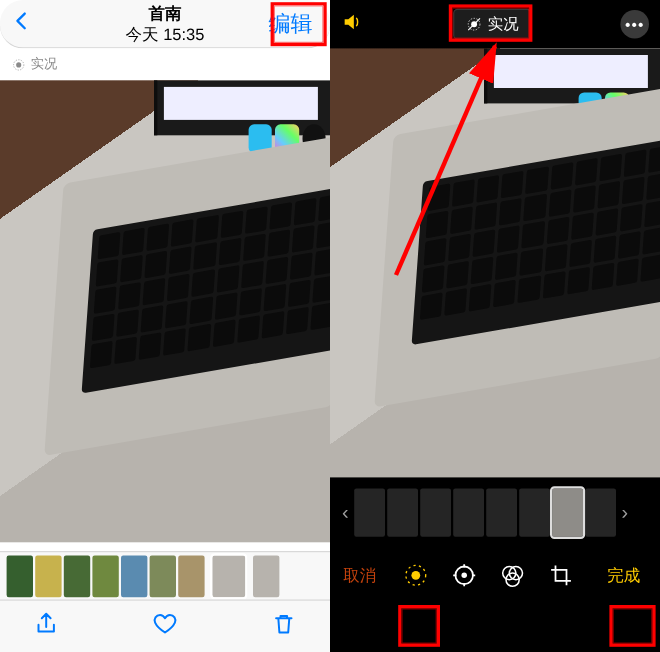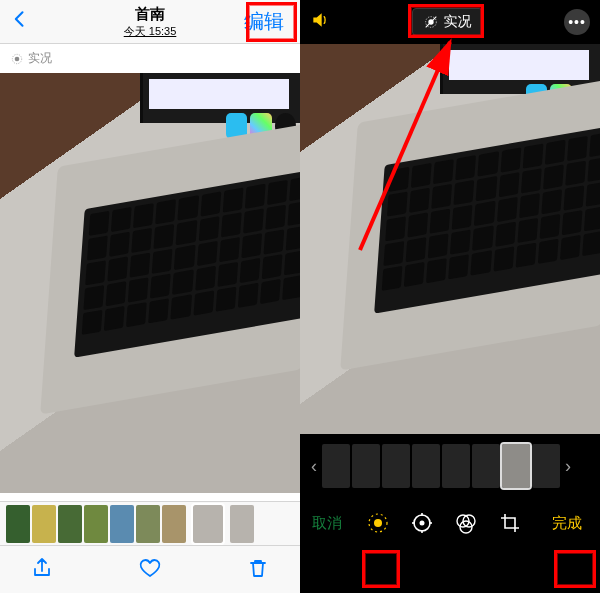--- a/index.html
+++ b/index.html
@@ -28,33 +28,34 @@
   
   .l-header {
     height: 44px;
     background: #f8f8f8;
     border-bottom: 1px solid #d5d5d5;
     display: flex;
     align-items: center;
     justify-content: space-between;
     padding: 17px 10px;
     position: relative;
+    border-radius: 21px;
   }
   .l-back {
     color: #007aff;
     font-size: 22px;
   }
   .l-title-wrap {
     position: absolute;
     left: 0; right: 0;
     text-align: center;
     pointer-events: none;
   }
   .l-title { font-size: 15px; font-weight: 600; color: #000; }
-  .l-sub { font-size: 11px; color: #000; text-decoration: underline; }
+  .l-sub { font-size: 15px; color: #000; }
   .l-edit {
     color: #007aff;
     font-size: 20px;
     font-weight: 500;
     padding: 3px 6px;
   }
   .l-live-row {
     display: flex;
     align-items: center;
     gap: 4px;
@@ -229,21 +230,21 @@
   }
   .r-toolbar {
     height: 50px;
     background: #000;
     display: flex;
     align-items: center;
     justify-content: space-between;
     padding: 0 12px;
     color: #fff;
   }
-  .r-toolbar .cancel { color: #15803d; font-size: 15px; }
+  .r-toolbar .cancel { color: #c2410c; font-size: 15px; }
   .r-toolbar .done { color: #ffcc00; font-size: 15px; font-weight:500; padding:4px 6px;}
   .r-tools {
     display: flex;
     align-items: center;
     gap: 18px;
   }
   .r-tools .tool {
     width: 26px; height: 26px;
     display: flex; align-items: center; justify-content: center;
     color: #fff;

